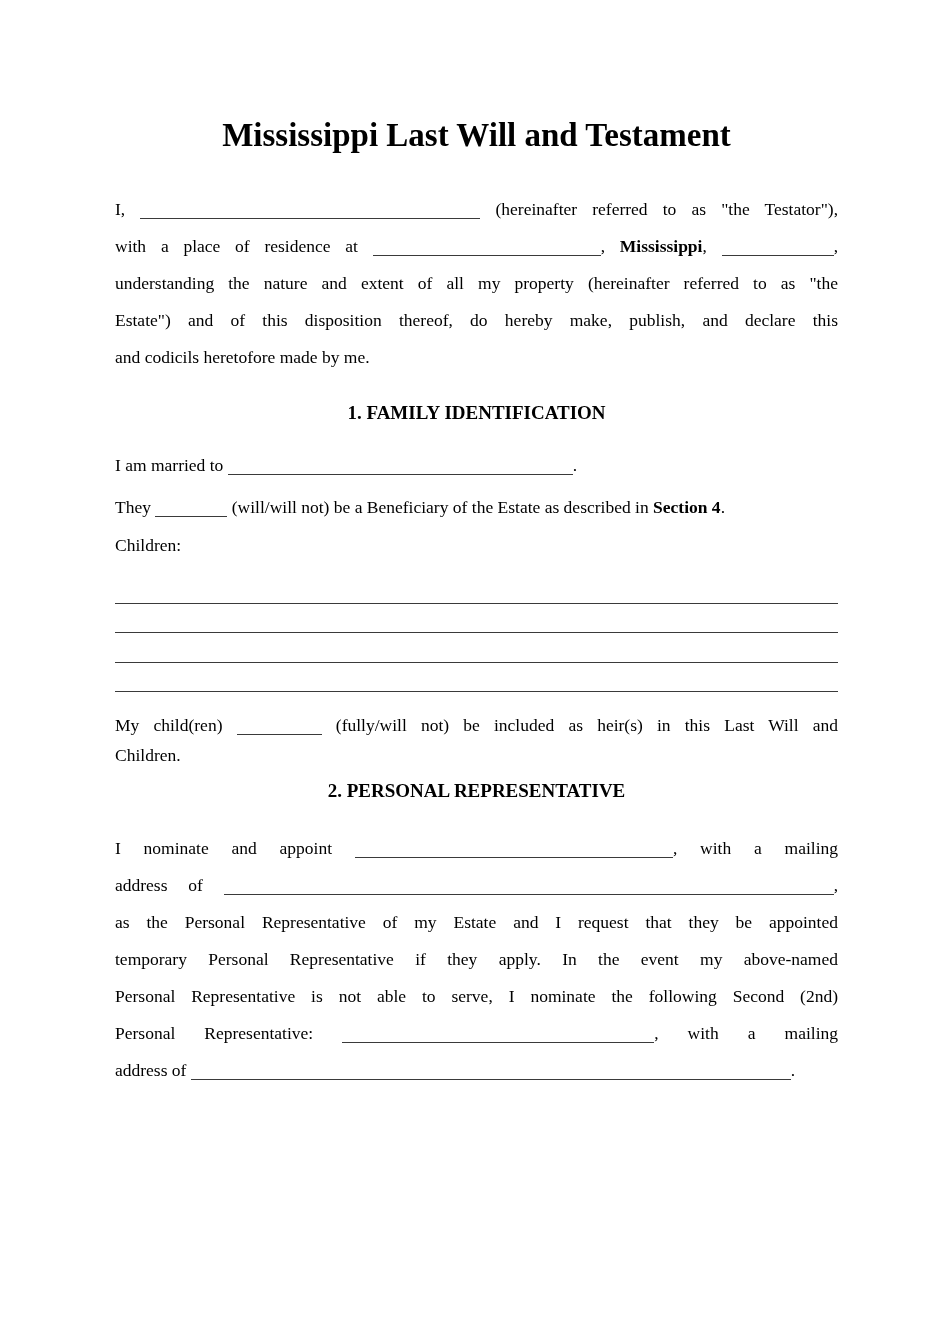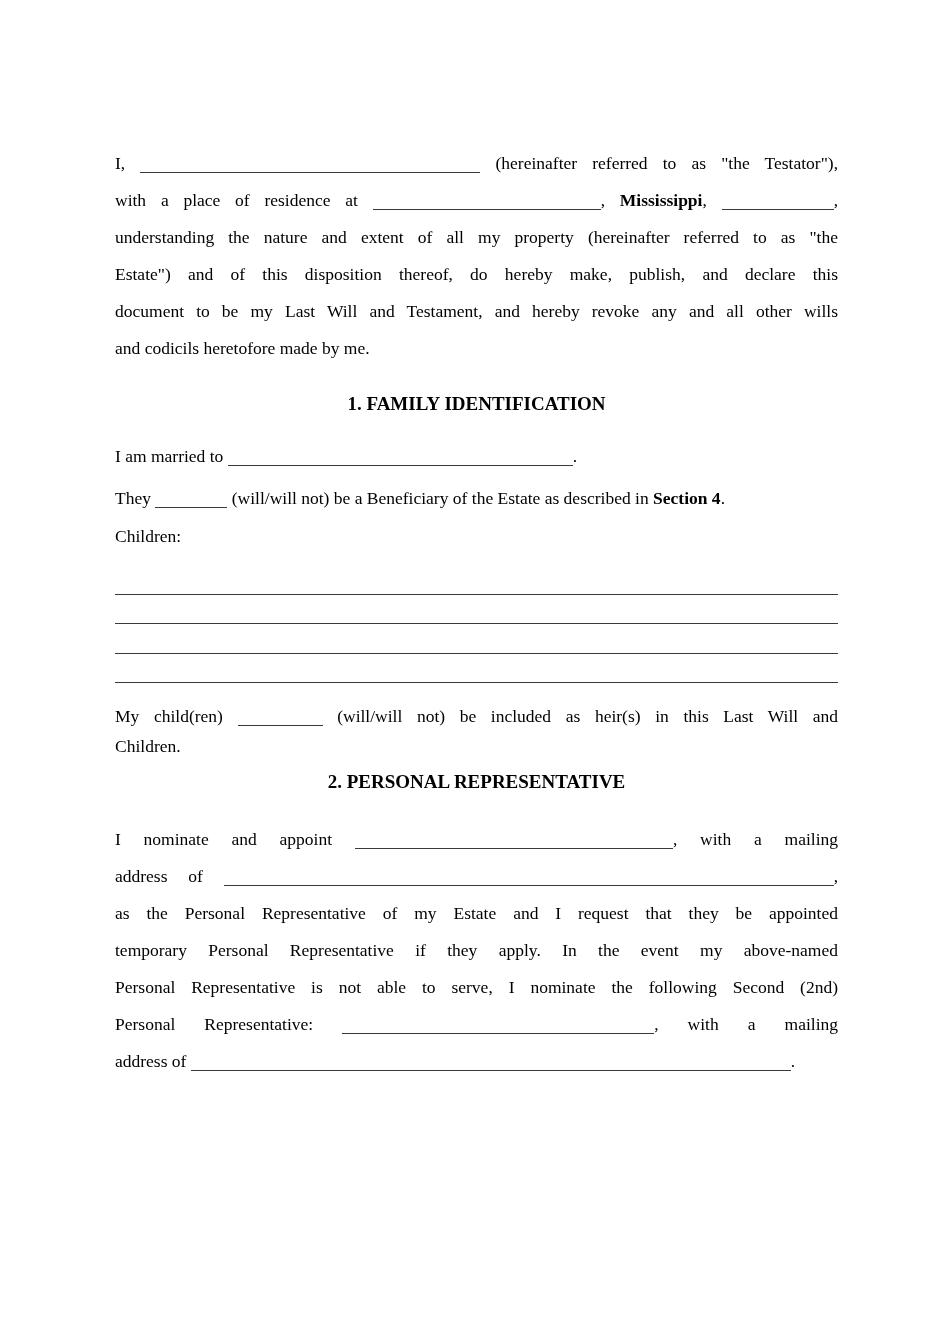--- a/index.html
+++ b/index.html
@@ -22,47 +22,47 @@
   [data-name="children-label"]{margin-top:1px;}
   [data-name="children-lines"]{margin-top:10px;}
   [data-name="children-heirs-paragraph"]{margin-top:18px;line-height:30px;}
   [data-name="section-2-heading"]{margin-top:9px;}
   [data-name="representative-paragraph"]{margin-top:27px;}
 </style>
 </head>
 <body>
 
 <div class="page" data-name="document-page">
+  <div class="title" data-name="document-title">Mississippi Last Will and Testament</div>
   <div data-name="document-body">
       <div data-name="opening-paragraph" class="para">
         <div class="line just" data-name="text-line"><span data-name="text-segment">I,</span> <span class="blank" data-name="testator-name-blank" style="width: 340px;"></span> <span data-name="text-segment">(hereinafter referred to as "the Testator"),</span></div>
         <div class="line just" data-name="text-line"><span data-name="text-segment">with a place of residence at</span> <span class="blank" data-name="residence-address-blank" style="width: 228px;"></span><span data-name="text-segment">,</span> <span class="b" data-name="state-name">Mississippi</span><span data-name="text-segment">,</span> <span class="blank" data-name="residence-detail-blank" style="width: 112px;"></span><span data-name="text-segment">,</span></div>
         <div class="line just" data-name="text-line"><span data-name="text-segment">understanding the nature and extent of all my property (hereinafter referred to as "the</span></div>
         <div class="line just" data-name="text-line"><span data-name="text-segment">Estate") and of this disposition thereof, do hereby make, publish, and declare this</span></div>
-        <div class="line just" data-name="text-line"><span data-name="text-segment">document to be my Last Will and Testament, and hereby revoke any and all other wills</span></div>
         <div class="line" data-name="text-line"><span data-name="text-segment">and codicils heretofore made by me.</span></div>
       </div>
       <div data-name="section-1-heading" class="heading">1. FAMILY IDENTIFICATION</div>
       <div data-name="married-line" class="para">
         <div class="line" data-name="text-line"><span data-name="text-segment">I am married to</span> <span class="blank" data-name="spouse-name-blank" style="width: 345px;"></span><span data-name="text-segment">.</span></div>
       </div>
       <div data-name="beneficiary-line" class="para">
         <div class="line" data-name="text-line"><span data-name="text-segment">They</span> <span class="blank" data-name="spouse-will-willnot-blank" style="width: 72px;"></span> <span data-name="text-segment">(will/will not) be a Beneficiary of the Estate as described in</span> <span class="b" data-name="section-4-reference">Section 4</span><span data-name="text-segment">.</span></div>
       </div>
       <div data-name="children-label" class="para">
         <div class="line" data-name="text-line"><span data-name="text-segment">Children:</span></div>
       </div>
       <div data-name="children-lines" class="rules">
         <div class="rule-line" data-name="children-entry-line"></div>
         <div class="rule-line" data-name="children-entry-line"></div>
         <div class="rule-line" data-name="children-entry-line"></div>
         <div class="rule-line" data-name="children-entry-line"></div>
       </div>
       <div data-name="children-heirs-paragraph" class="para">
-        <div class="line just" data-name="text-line"><span data-name="text-segment">My child(ren)</span> <span class="blank" data-name="children-will-willnot-blank" style="width: 85px;"></span> <span data-name="text-segment">(will/will not) be included as heir(s) in this Last Will and</span></div>
+        <div class="line just" data-name="text-line"><span data-name="text-segment">My child(ren)</span> <span class="blank" data-name="children-will-willnot-blank" style="width: 85px;"></span> <span data-name="text-segment">(fully/will not) be included as heir(s) in this Last Will and</span></div>
         <div class="line" data-name="text-line"><span data-name="text-segment">Children.</span></div>
       </div>
       <div data-name="section-2-heading" class="heading">2. PERSONAL REPRESENTATIVE</div>
       <div data-name="representative-paragraph" class="para">
         <div class="line just" data-name="text-line"><span data-name="text-segment">I nominate and appoint</span> <span class="blank" data-name="personal-representative-name-blank" style="width: 318px;"></span><span data-name="text-segment">, with a mailing</span></div>
         <div class="line just" data-name="text-line"><span data-name="text-segment">address of</span> <span class="blank" data-name="representative-mailing-address-blank" style="width: 610px;"></span><span data-name="text-segment">,</span></div>
         <div class="line just" data-name="text-line"><span data-name="text-segment">as the Personal Representative of my Estate and I request that they be appointed</span></div>
         <div class="line just" data-name="text-line"><span data-name="text-segment">temporary Personal Representative if they apply. In the event my above-named</span></div>
         <div class="line just" data-name="text-line"><span data-name="text-segment">Personal Representative is not able to serve, I nominate the following Second (2nd)</span></div>
         <div class="line just" data-name="text-line"><span data-name="text-segment">Personal Representative:</span> <span class="blank" data-name="second-representative-name-blank" style="width: 312px;"></span><span data-name="text-segment">, with a mailing</span></div>

